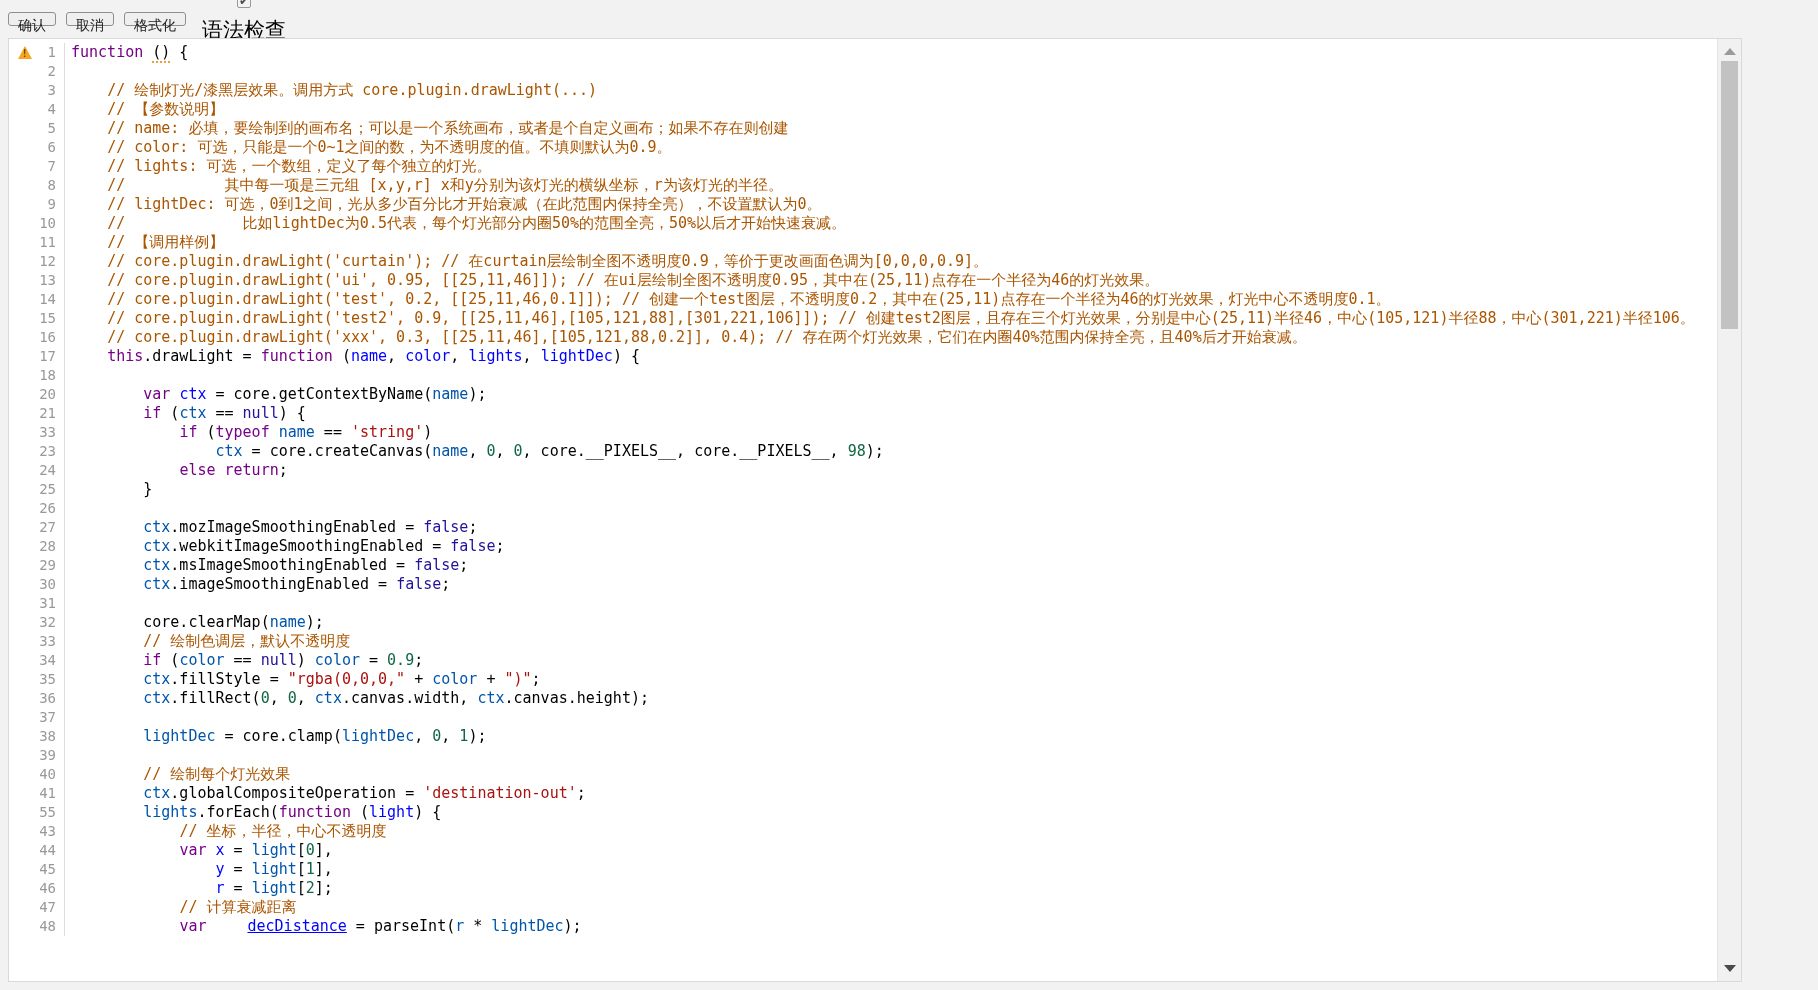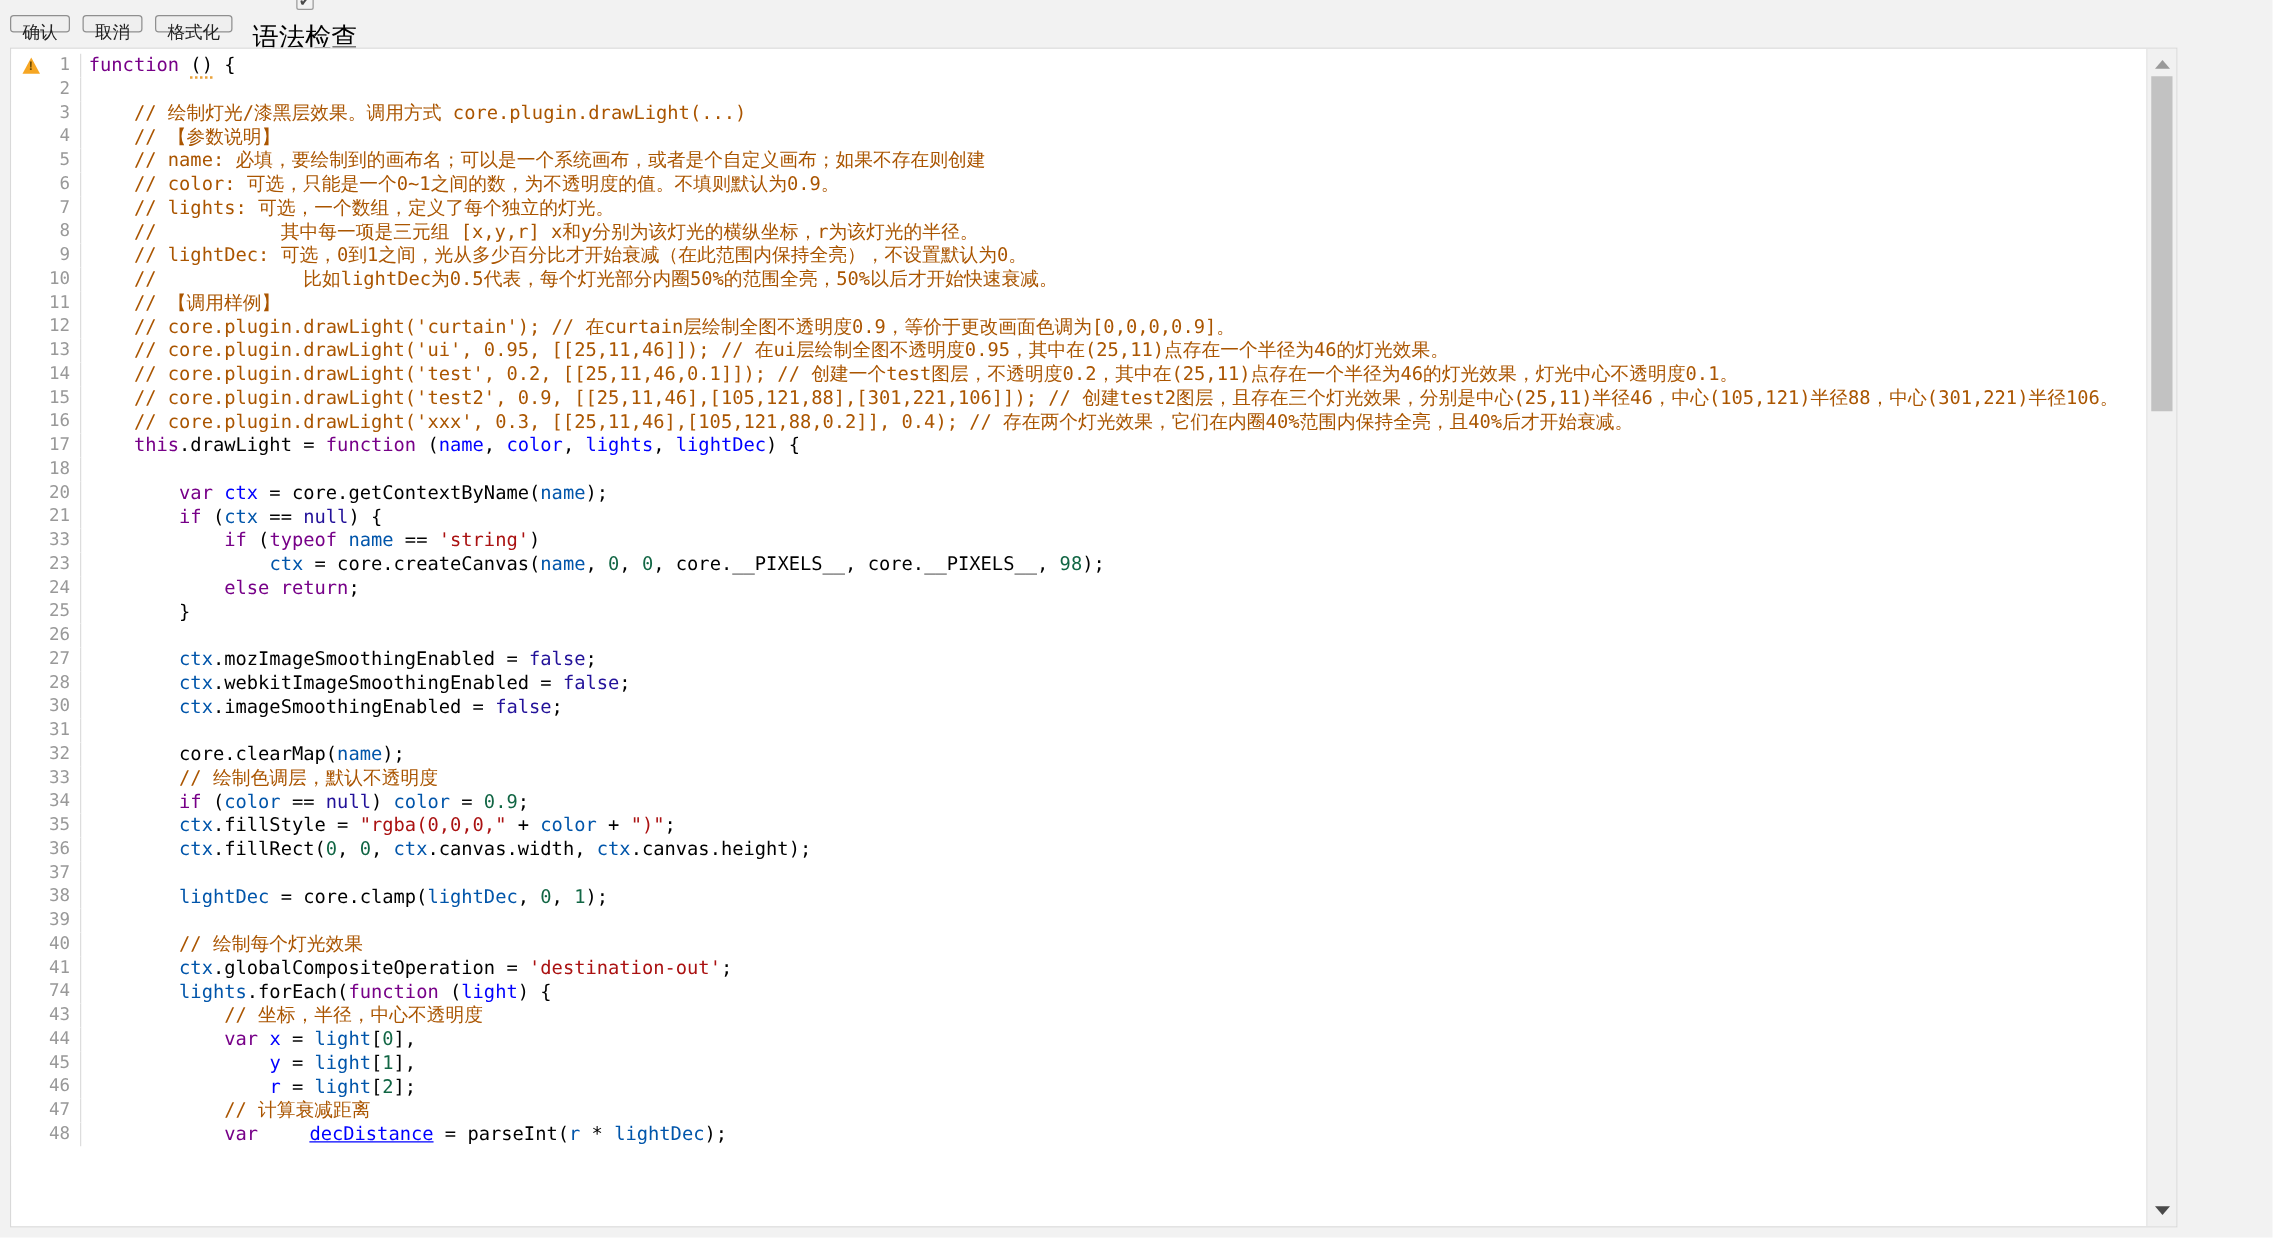--- a/index.html
+++ b/index.html
@@ -224,20 +224,26 @@
         <div class="codecell"><span class="cm-plain">        </span><span class="cm-var2">ctx</span><span class="cm-plain">.mozImageSmoothingEnabled = </span><span class="cm-atom">false</span><span class="cm-plain">;</span></div>
       </div>
       <div class="cm-row">
         <div class="gut">
           <span class="lnum">28</span>
         </div>
         <div class="codecell"><span class="cm-plain">        </span><span class="cm-var2">ctx</span><span class="cm-plain">.webkitImageSmoothingEnabled = </span><span class="cm-atom">false</span><span class="cm-plain">;</span></div>
       </div>
       <div class="cm-row">
         <div class="gut">
+          <span class="lnum">29</span>
+        </div>
+        <div class="codecell"><span class="cm-plain">        </span><span class="cm-var2">ctx</span><span class="cm-plain">.msImageSmoothingEnabled = </span><span class="cm-atom">false</span><span class="cm-plain">;</span></div>
+      </div>
+      <div class="cm-row">
+        <div class="gut">
           <span class="lnum">30</span>
         </div>
         <div class="codecell"><span class="cm-plain">        </span><span class="cm-var2">ctx</span><span class="cm-plain">.imageSmoothingEnabled = </span><span class="cm-atom">false</span><span class="cm-plain">;</span></div>
       </div>
       <div class="cm-row">
         <div class="gut">
           <span class="lnum">31</span>
         </div>
         <div class="codecell"></div>
       </div>
@@ -296,21 +302,21 @@
         <div class="codecell"><span class="cm-comment">        // 绘制每个灯光效果</span></div>
       </div>
       <div class="cm-row">
         <div class="gut">
           <span class="lnum">41</span>
         </div>
         <div class="codecell"><span class="cm-plain">        </span><span class="cm-var2">ctx</span><span class="cm-plain">.globalCompositeOperation = </span><span class="cm-string">'destination-out'</span><span class="cm-plain">;</span></div>
       </div>
       <div class="cm-row">
         <div class="gut">
-          <span class="lnum">74</span>
+          <span class="lnum">55</span>
         </div>
         <div class="codecell"><span class="cm-plain">        </span><span class="cm-var2">lights</span><span class="cm-plain">.forEach(</span><span class="cm-keyword">function</span><span class="cm-plain"> (</span><span class="cm-def">light</span><span class="cm-plain">) {</span></div>
       </div>
       <div class="cm-row">
         <div class="gut">
           <span class="lnum">43</span>
         </div>
         <div class="codecell"><span class="cm-comment">            // 坐标，半径，中心不透明度</span></div>
       </div>
       <div class="cm-row">

